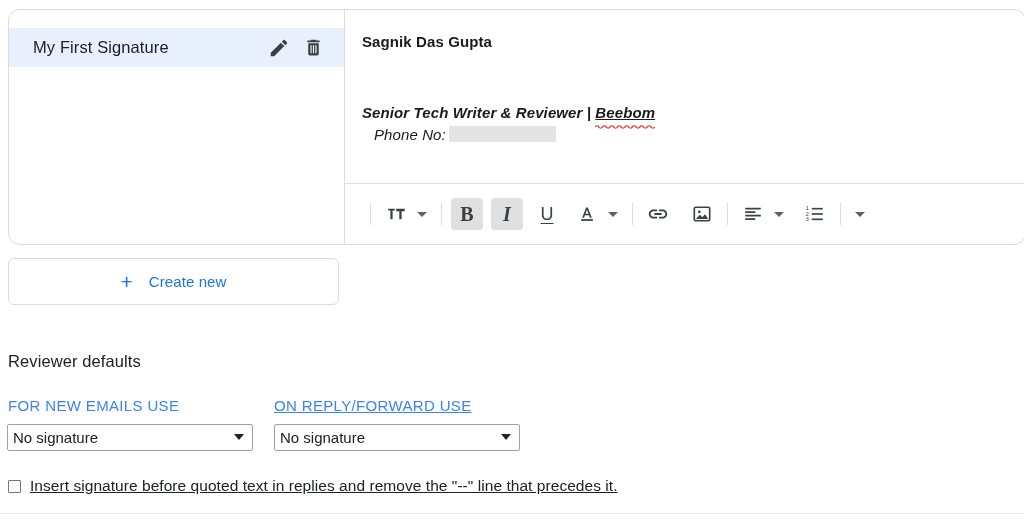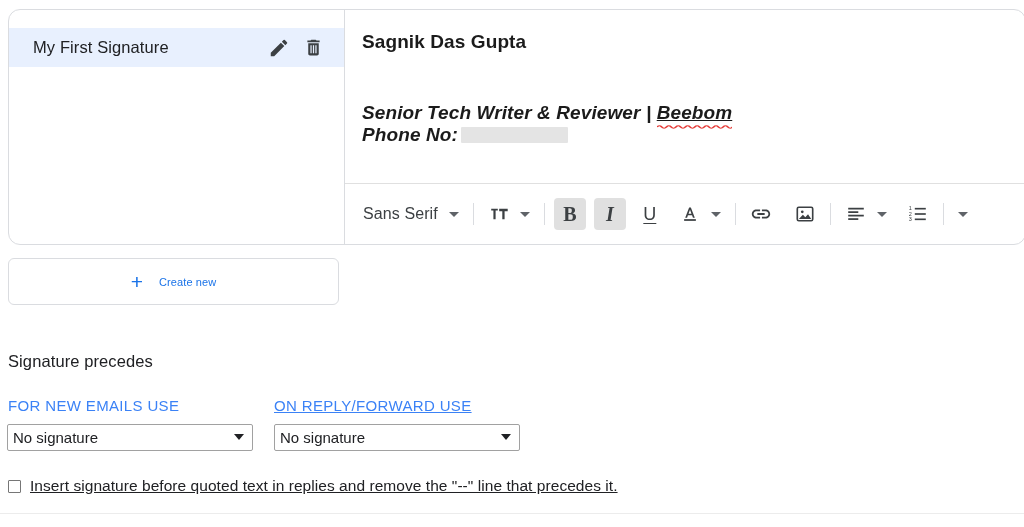--- a/index.html
+++ b/index.html
@@ -77,28 +77,28 @@
     flex-direction: column;
     min-width: 0;
   }
   #signature-body {
     flex: 1;
     padding: 21px 16px 8px 17px;
     box-sizing: border-box;
     overflow: hidden;
   }
   .sig-line {
-    font-size: 19px;
+    font-size: 15px;
     line-height: 22.5px;
     color: #1b1b1b;
     white-space: nowrap;
   }
   .sig-line.name { font-weight: bold; letter-spacing: .1px; }
   .sig-line.role { font-weight: bold; font-style: italic; letter-spacing: .1px; }
-  .sig-line.phone { font-weight: bold; font-style: italic; letter-spacing: .1px; }
+  .sig-line.phone { font-weight: normal; font-style: italic; letter-spacing: .1px; margin-left: 12px; }
 
   .brand-link {
     text-decoration: underline;
     position: relative;
     display: inline-block;
     margin-top: 48px;
   }
   .brand-link::after {
     content: "";
     position: absolute;
@@ -210,21 +210,21 @@
     cursor: pointer;
   }
   #create-new-button .plus {
     font-size: 21px;
     color: #1a73e8;
     font-weight: 400;
     margin-right: 16px;
     line-height: 1;
   }
   #create-new-button .label {
-    font-size: 11px;
+    font-size: 15px;
     color: #1a73e8;
     letter-spacing: .1px;
   }
 
   
   #defaults-heading {
     position: absolute;
     left: 8px;
     top: 352px;
     font-size: 16.5px;
@@ -340,26 +340,20 @@
             </svg></span>
       </div>
 
       <div class="sig-line phone">
         <span>Phone No:</span><span class="redacted-block"></span>
       </div>
     </div>
 
     <div id="format-toolbar">
 
-      <div class="tb-group">
-        <span class="tb-font-name">Sans Serif</span>
-        <span class="tb-caret">
-          <span class="caret-glyph"></span>
-        </span>
-      </div>
 
       <div class="tb-sep"></div>
 
       <div class="tb-group">
         <span class="tb-btn">
           <svg width="22" height="22" viewBox="0 0 24 24" fill="#3c4043" aria-hidden="true">
             <path d="M3.5 8.2V6.3h7.2v1.9H8.3v9.5H5.9V8.2H3.5z"></path>
             <path d="M12.2 8.9V6.3h9.3v2.6h-3.4v8.8h-2.5V8.9h-3.4z"></path>
           </svg>
         </span>
@@ -444,21 +438,21 @@
       </span>
     </div>
   </div>
 </div>
 
 <div id="create-new-button">
   <span class="plus">+</span>
   <span class="label">Create new</span>
 </div>
 
-<div id="defaults-heading">Signature precedes</div>
+<div id="defaults-heading">Reviewer defaults</div>
 
 <div class="field-label" id="label-new-emails">FOR NEW EMAILS USE</div>
 
 <div class="field-label" id="label-reply-fwd">ON REPLY/FORWARD USE</div>
 
 <select class="gm-select" id="select-new-emails"><option value="No signature">No signature</option><option value="My First Signature">My First Signature</option></select>
 <span class="select-arrow" id="arrow-new-emails"></span>
 
 <select class="gm-select" id="select-reply-fwd"><option value="No signature">No signature</option><option value="My First Signature">My First Signature</option></select>
 <span class="select-arrow" id="arrow-reply-fwd"></span>

